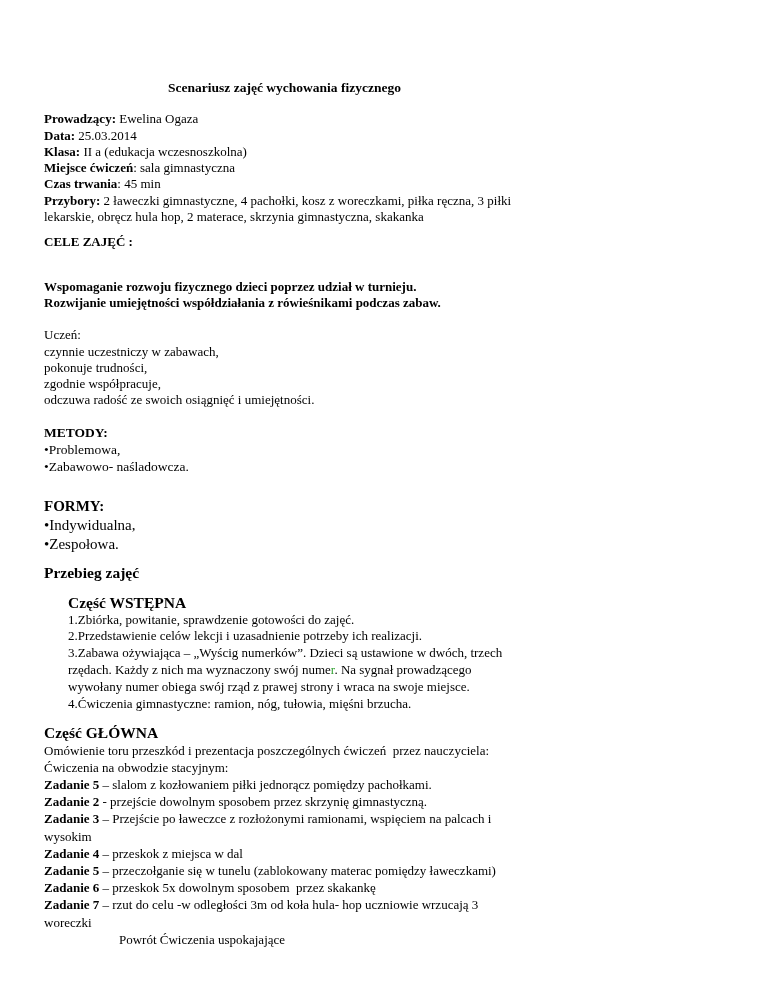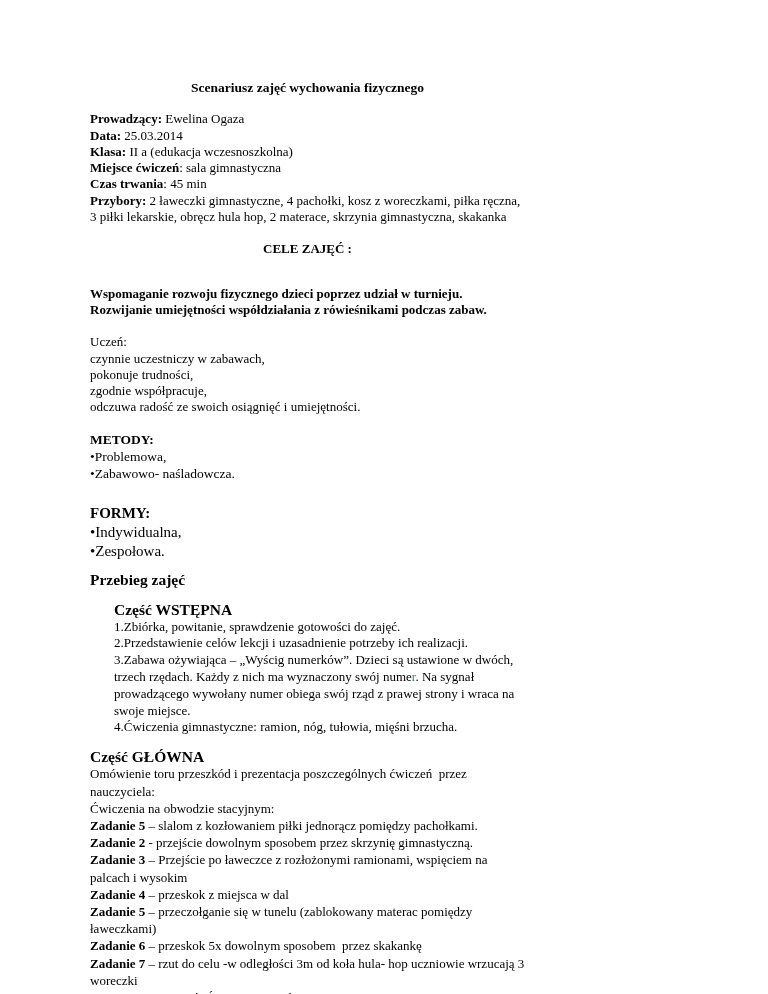--- a/index.html
+++ b/index.html
@@ -5,35 +5,35 @@
   html,body { margin:0; padding:0; background:#ffffff; }
   .page {
     position:relative;
     width:613px; height:994px;
     background:#ffffff;
     color:#000000;
     font-family:"Liberation Serif", serif;
     font-size:13px;
     line-height:16.3px;
     box-sizing:border-box;
-    padding:80px 88px 0 90px;
+    padding:80px 88px 0 44px;
     overflow:hidden;
   }
   .t { white-space:pre-wrap; }
   .b { font-weight:bold; }
   .title {
     font-weight:bold;
     text-align:center;
     font-size:13.5px;
     margin:0 0 15px 0;
   }
   .meta p { margin:0; }
   .h-small { font-weight:bold; margin:0; }
   .h-big   { font-weight:bold; font-size:15.5px; line-height:19px; margin:0; }
-  .cele    { margin-top:16px;text-align:center; }
+  .cele    { margin-top:9px; }
   .goals   { margin-top:28px;font-weight:bold; }
   .goals p { margin:0; }
   .uczen   { margin-top:16px; }
   .uczen p { margin:0; }
   .metody  { margin-top:15px; }
   .metody p{ margin:0; font-size:13.5px; line-height:17px; }
   .metody .h-small { line-height:17px; }
   .formy   { margin-top:22px; }
   .formy p { margin:0; font-size:15px; line-height:19px; }
   .przebieg{ margin-top:9px; }

